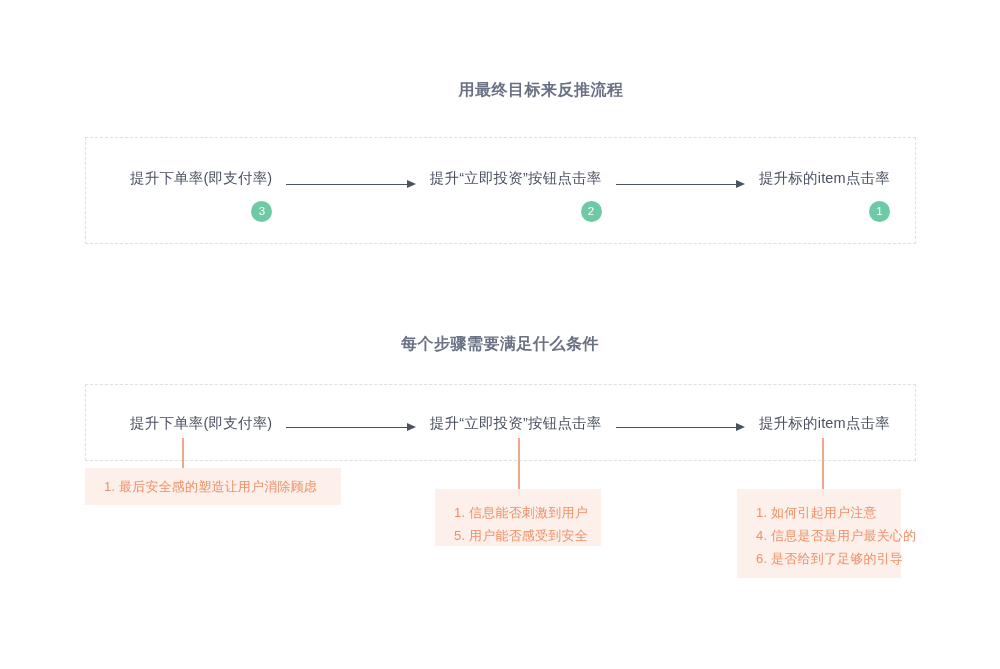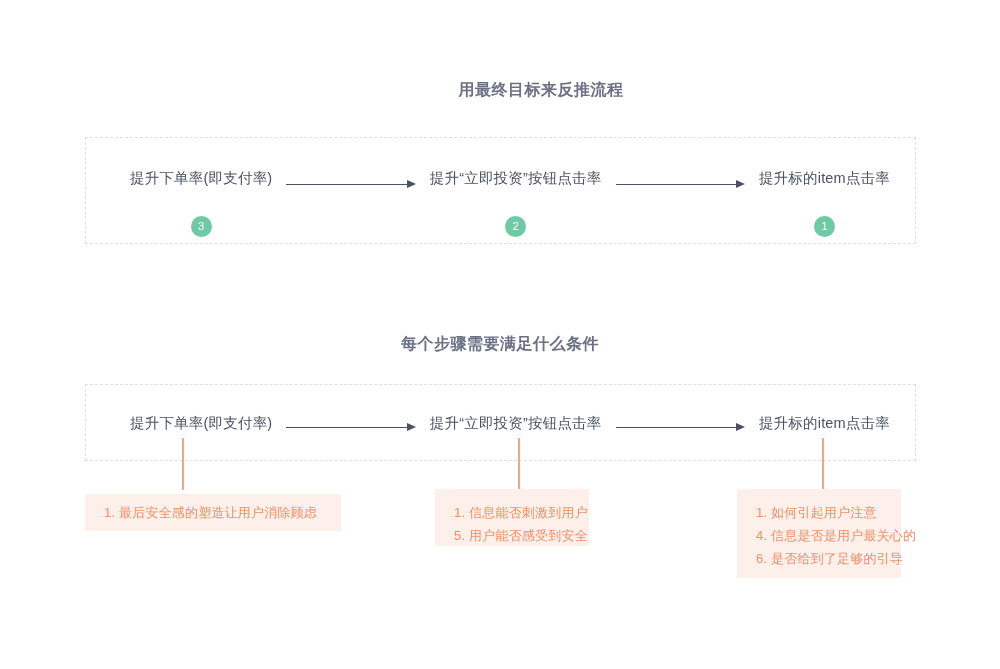--- a/index.html
+++ b/index.html
@@ -63,22 +63,21 @@
     justify-content: space-between;
     white-space: nowrap;
   }
   #flow-row-1 { left: 130px; top: 168px; width: 760px; }
   #flow-row-2 { left: 130px; top: 412px; width: 760px; }
 
   .node {
     position: relative;
     display: flex;
     flex-direction: column;
-    align-items: center;
-    gap: 15px;
+    align-items: flex-end;
   }
   .node-label {
     font-size: 14.5px;
     color: #4a5162;
     line-height: 20px;
     letter-spacing: .2px;
   }
   .badge {
     margin-top: 13px;
     width: 21px;
@@ -134,22 +133,22 @@
   #drop-2 { left: 518px; top: 438px; height: 52px; }
   #drop-3 { left: 822px; top: 438px; height: 52px; }
 
   
   .cond-card {
     position: absolute;
     background: #fdf0ea;
     box-sizing: border-box;
     padding: 12px 18px 12px 19px;
   }
-  #cond-card-1 { left: 85px; top: 494px; width: 256px; height: 37px; padding-top: 9px; }
-  #cond-card-2 { left: 435px; top: 489px; width: 154px; height: 57px; }
+  #cond-card-1 { left: 85px; top: 468px; width: 256px; height: 37px; padding-top: 9px; }
+  #cond-card-2 { left: 435px; top: 489px; width: 166px; height: 57px; }
   #cond-card-3 { left: 737px; top: 489px; width: 164px; height: 89px; }
 
   .cond-item {
     font-size: 13px;
     line-height: 23px;
     color: #ef8f66;
     white-space: nowrap;
     letter-spacing: .2px;
   }
   #cond-card-1 .cond-item { line-height: 19px; }

